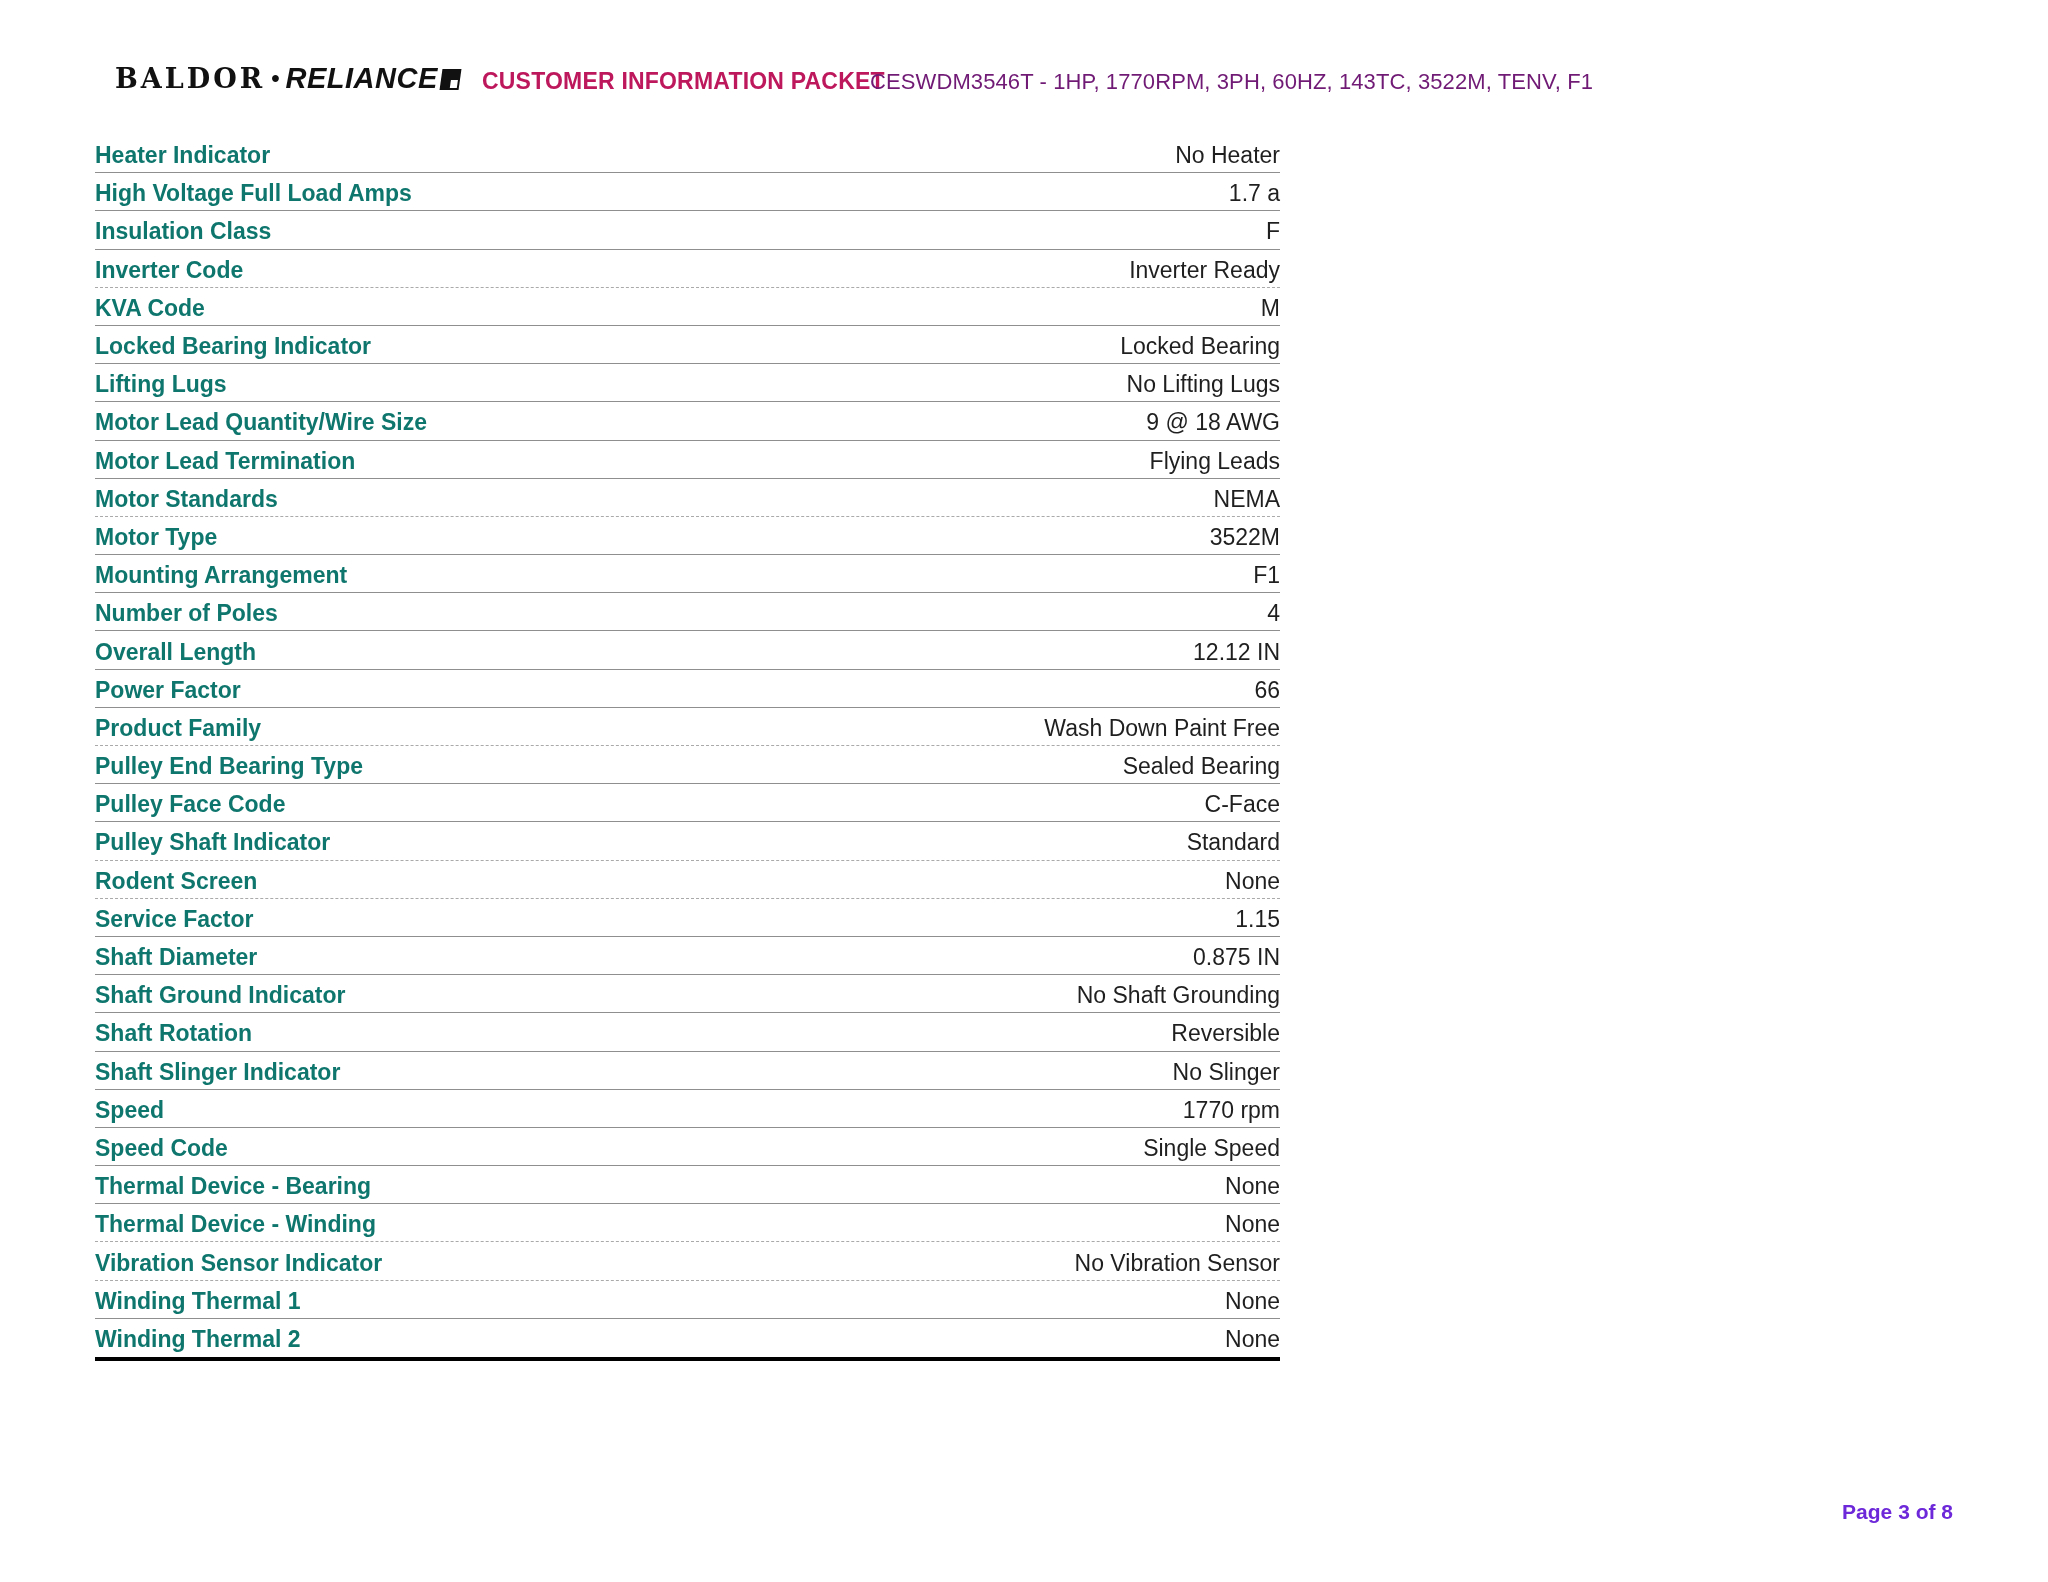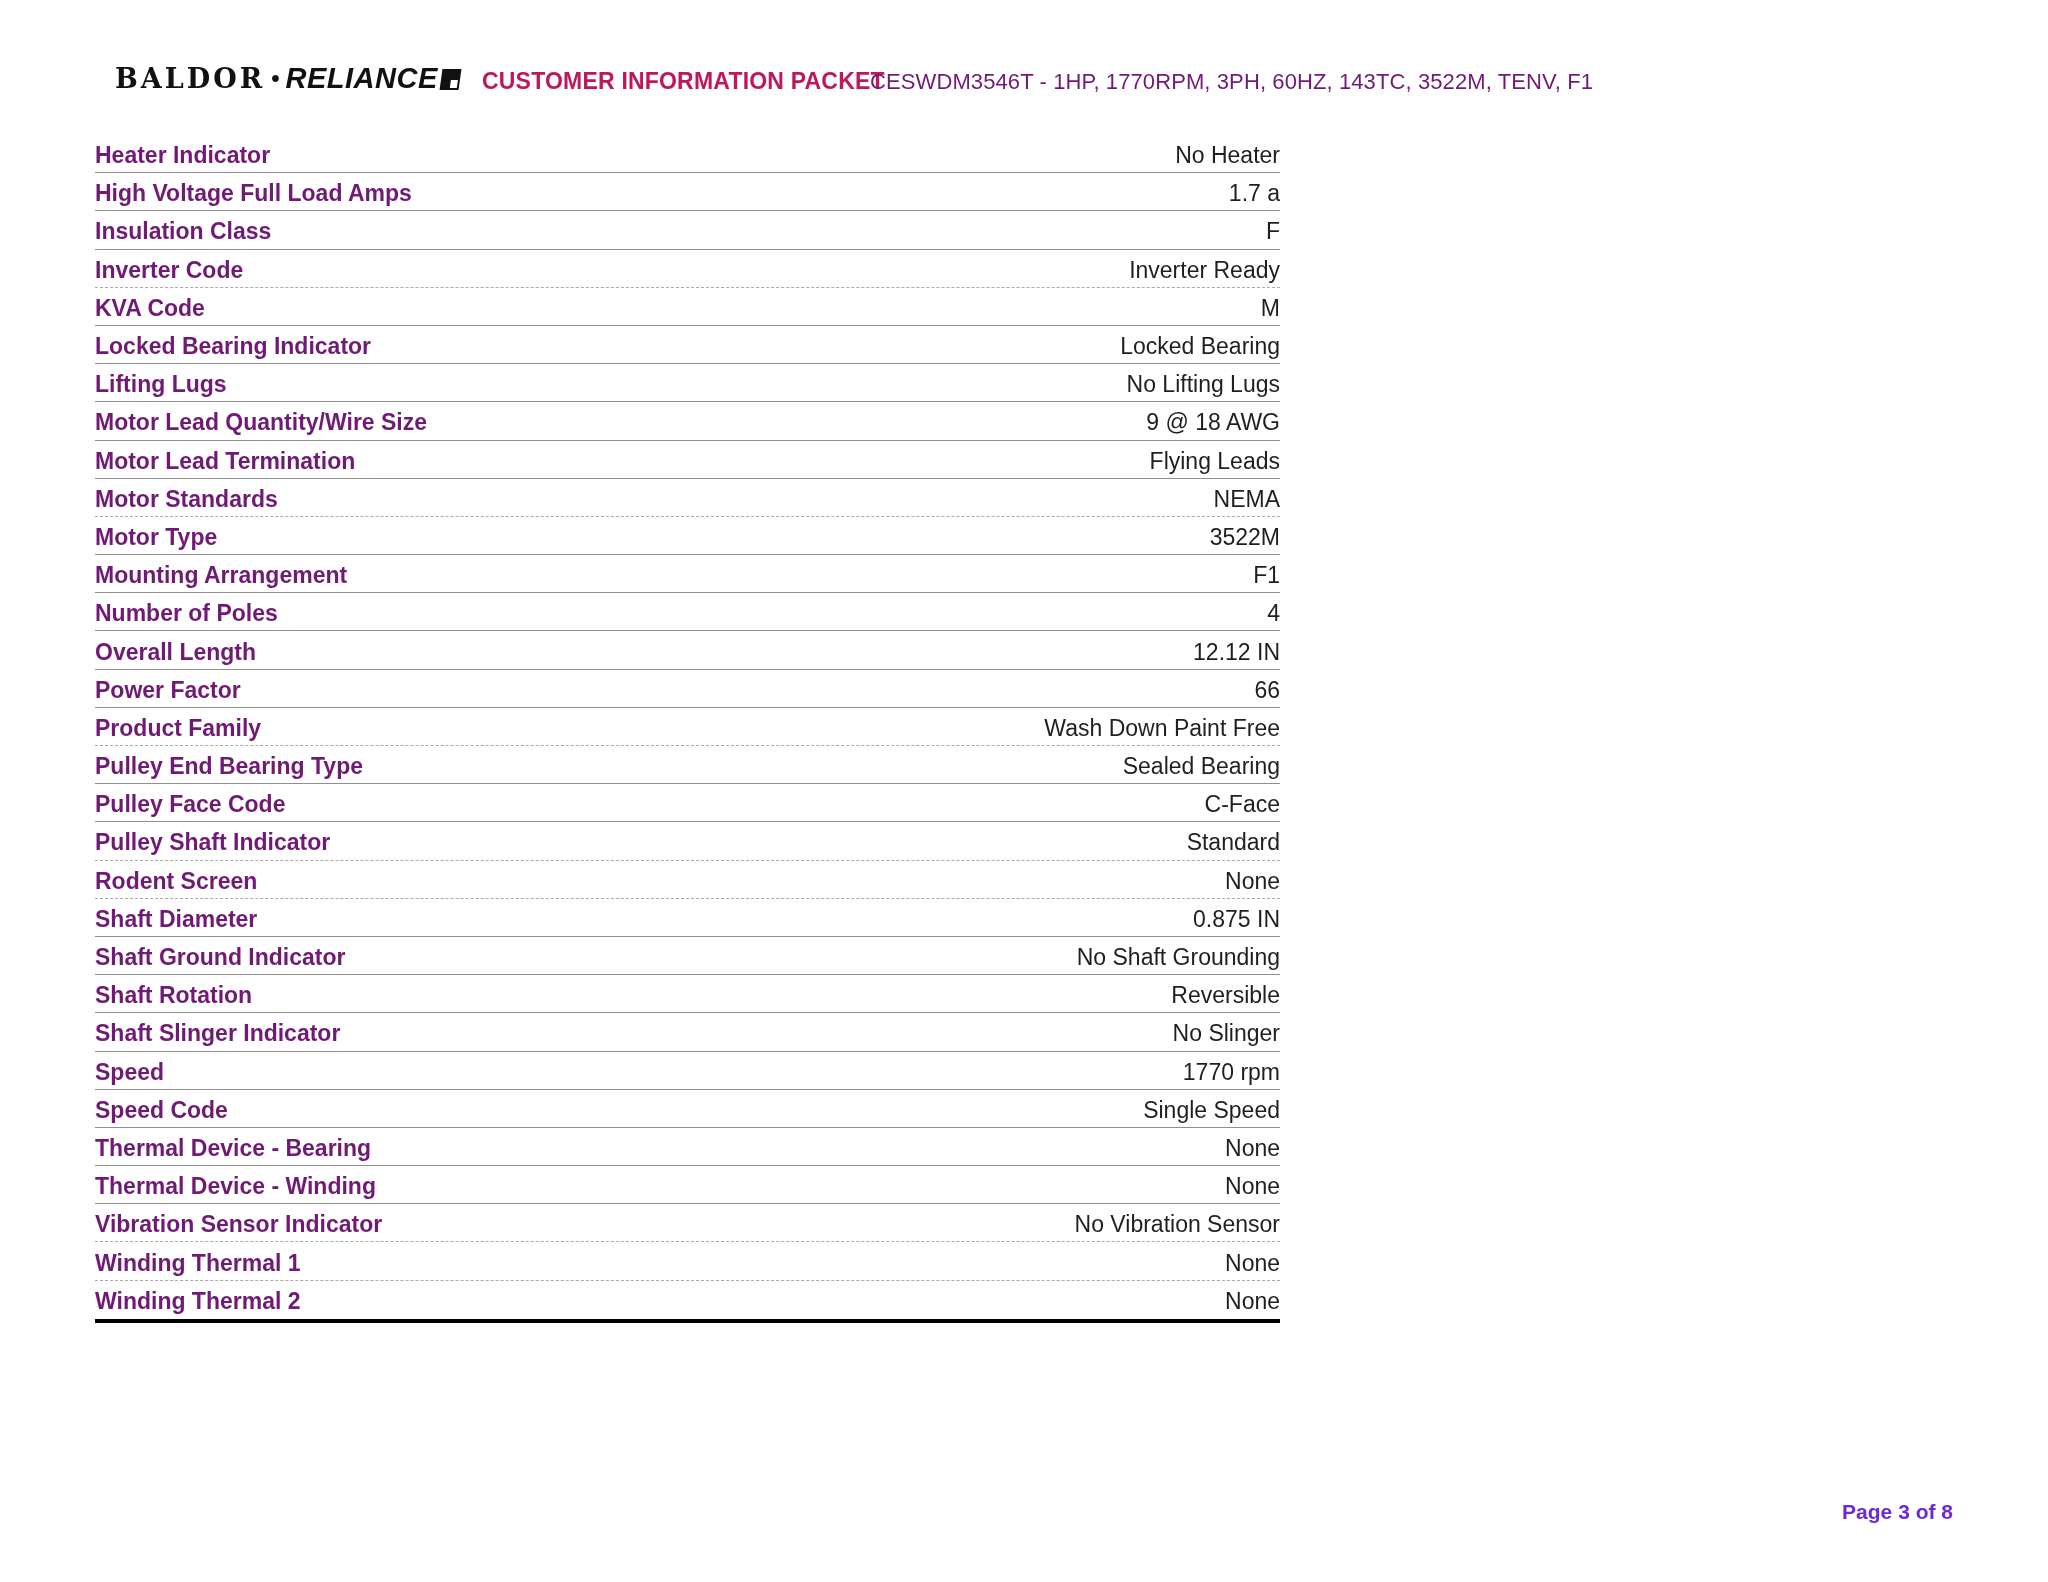--- a/index.html
+++ b/index.html
@@ -50,21 +50,21 @@
     border-bottom: 1px solid #8f8f8f;
     box-sizing: border-box;
   }
   .row:last-child { border-bottom: none; }
   
   .row:nth-child(4), .row:nth-child(10), .row:nth-child(16),
   .row:nth-child(19), .row:nth-child(20),
   .row:nth-child(29), .row:nth-child(30) {
     border-bottom: 1px dashed #aaaaaa;
   }
-  .row .label { font-weight: 700; font-size: 23px; color: #701a75; padding-top: 4px; }
+  .row .label { font-weight: 700; font-size: 23px; color: #0f766e; padding-top: 4px; }
   .row .value { font-weight: 400; font-size: 23px; color: #1f1f1f; text-align: right; padding-top: 4px; }
 
   
   .footer {
     position: absolute; right: 95px; top: 1460px;
     font-weight: 600; font-size: 21px; color: #6d28d9; margin-top: 40px;
   }
 </style>
 </head>
 <body>
@@ -171,20 +171,24 @@
   <div class="row">
     <span class="label">Pulley Shaft Indicator</span>
     <span class="value">Standard</span>
   </div>
 
   <div class="row">
     <span class="label">Rodent Screen</span>
     <span class="value">None</span>
   </div>
 
+  <div class="row">
+    <span class="label">Service Factor</span>
+    <span class="value">1.15</span>
+  </div>
 
   <div class="row">
     <span class="label">Shaft Diameter</span>
     <span class="value">0.875 IN</span>
   </div>
 
   <div class="row">
     <span class="label">Shaft Ground Indicator</span>
     <span class="value">No Shaft Grounding</span>
   </div>

